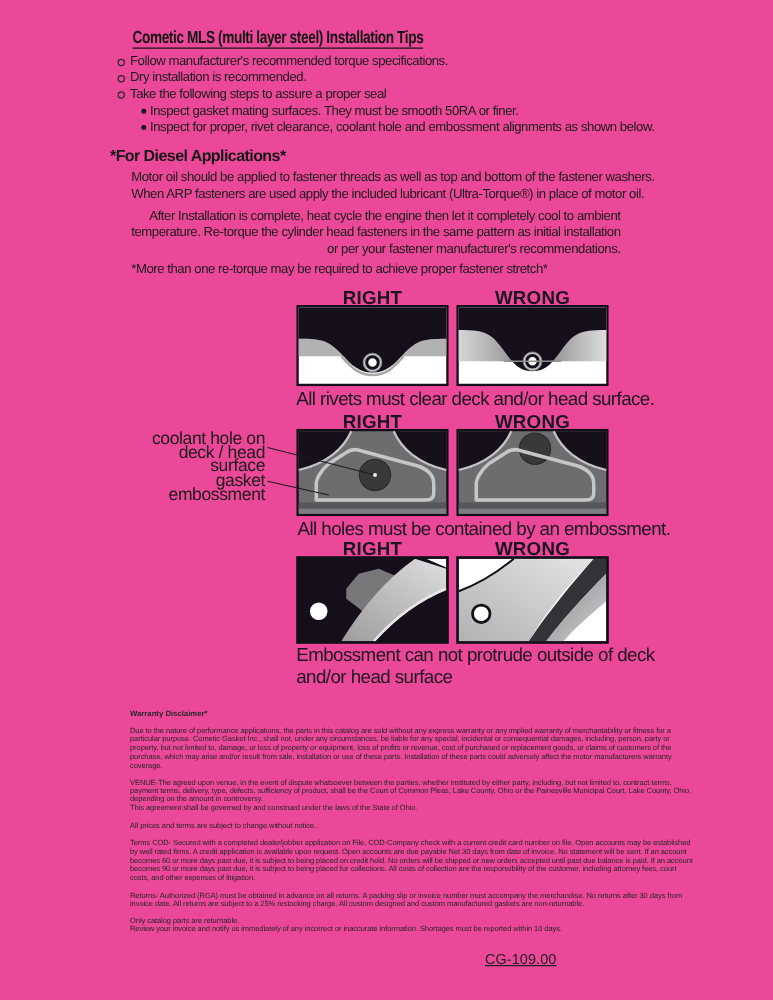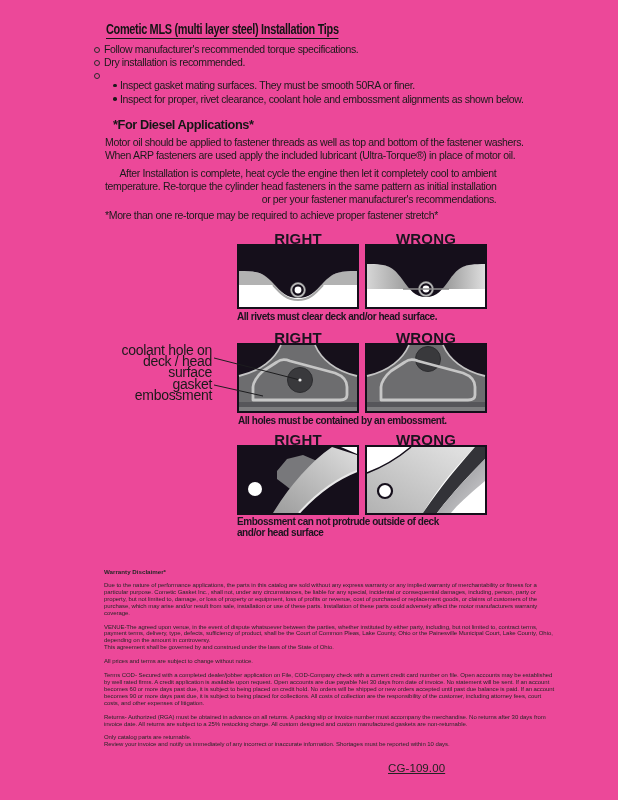--- a/index.html
+++ b/index.html
@@ -11,21 +11,21 @@
          transform:scaleX(.78);transform-origin:0 50%;color:#141414;}
   .body-txt{font-size:10.5px;letter-spacing:-.35px;line-height:13.2px;white-space:nowrap;color:#1a1a1a;}
   .bullet-row{display:flex;align-items:flex-start;}
   .b-marker{width:4px;height:4px;border:1px solid #2a2a2a;border-radius:50%;
             margin:4px 4px 0 0;flex:0 0 auto;}
   .sb-marker{width:3.5px;height:3.5px;background:#1a1a1a;border-radius:50%;
              margin:4.5px 3.5px 0 0;flex:0 0 auto;}
   .sub{margin-left:19px;}
   .h2{font-size:12.8px;font-weight:700;letter-spacing:-.45px;color:#161616;white-space:nowrap;}
   .rw{font-size:15px;font-weight:700;letter-spacing:.2px;color:#1b141f;text-align:center;width:122px;}
-  .cap{font-size:10px;font-weight:700;letter-spacing:-.45px;color:#1b141f;white-space:nowrap;}
+  .cap{font-size:15px;font-weight:400;letter-spacing:-.45px;color:#1b141f;white-space:nowrap;}
   .callout{font-size:14px;letter-spacing:-.3px;line-height:11px;text-align:right;color:#1a1a1a;}
   .legal{width:454px;color:#262626;}
   .legal h4{font-size:6.2px;margin:0 0 7px 0;font-weight:700;}
   .legal p{font-size:6px;line-height:6.9px;letter-spacing:-.05px;margin:0 0 7px 0;}
   .legal p.tight{margin-bottom:0;}
   .code{font-size:11.5px;letter-spacing:.1px;color:#222;text-decoration:underline;}
   svg{display:block;}
 </style>
 </head>
 <body>
@@ -38,32 +38,33 @@
     <div class="bullet-row">
       <span class="b-marker"></span>
       <span class="body-txt">Follow manufacturer's recommended torque specifications.</span>
     </div>
     <div class="bullet-row">
       <span class="b-marker"></span>
       <span class="body-txt">Dry installation is recommended.</span>
     </div>
     <div class="bullet-row">
       <span class="b-marker"></span>
+      <span class="body-txt">Take the following steps to assure a proper seal</span>
     </div>
     <div class="bullet-row sub">
       <span class="sb-marker"></span>
       <span class="body-txt">Inspect gasket mating surfaces.  They must be smooth 50RA or finer.</span>
     </div>
     <div class="bullet-row sub">
       <span class="sb-marker"></span>
       <span class="body-txt">Inspect for proper, rivet clearance, coolant hole and embossment alignments as shown below.</span>
     </div>
   </div>
 
-  <div class="abs h2" style="left:113px;top:117px;">*For Diesel Applications*</div>
+  <div class="abs h2" style="left:88px;top:117px;">*For Diesel Applications*</div>
 
   <div class="abs" style="left:105px;top:136px;">
     <div class="body-txt">Motor oil should be applied to fastener threads as well as top and bottom of the fastener washers.</div>
     <div class="body-txt">When ARP fasteners are used apply the included lubricant (Ultra-Torque®) in place of motor oil.</div>
   </div>
 
   <div class="abs" style="left:105px;top:167px;text-align:right;">
     <div class="body-txt">After Installation is complete, heat cycle the engine then let it completely cool to ambient</div>
     <div class="body-txt">temperature. Re-torque the cylinder head fasteners in the same pattern as initial installation</div>
     <div class="body-txt">or per your fastener manufacturer's recommendations.</div>

